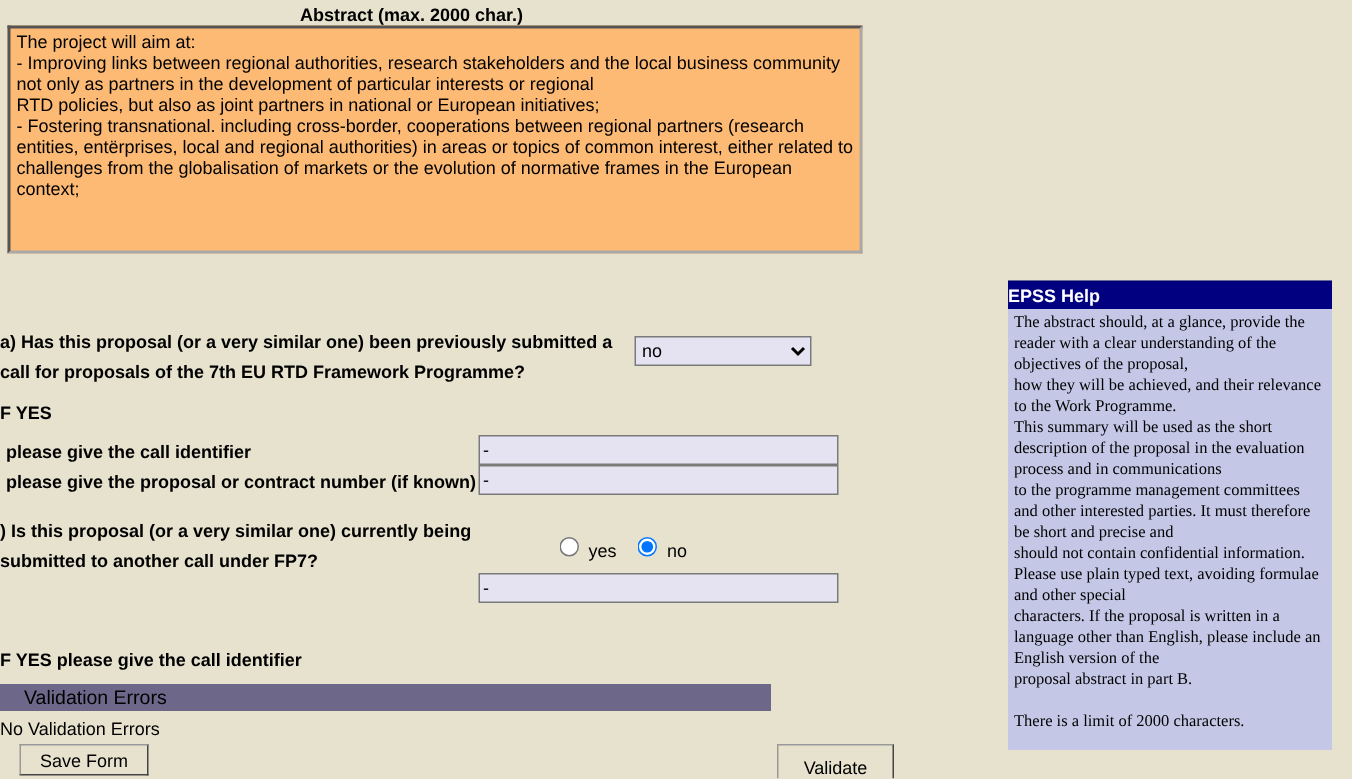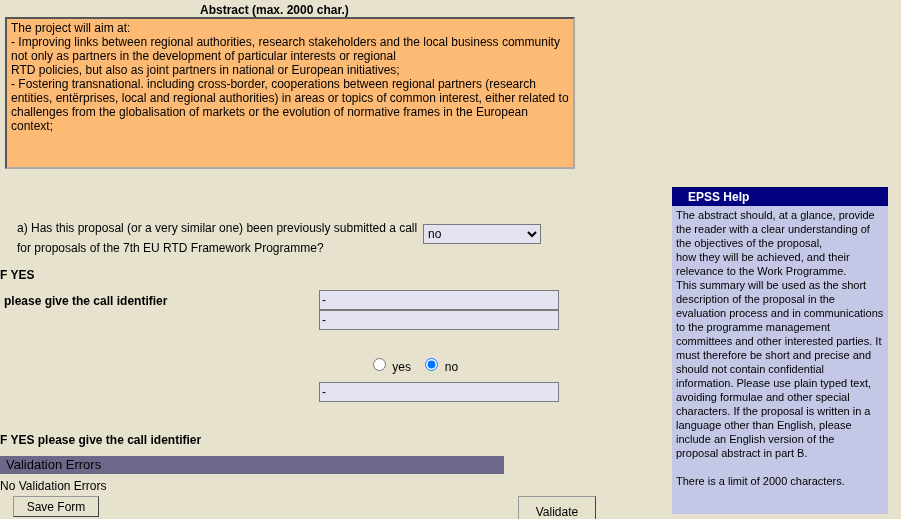--- a/index.html
+++ b/index.html
@@ -43,23 +43,22 @@
     position: absolute;
     top: 182px;
     left: 5px;
     font-weight: bold;
   }
   .qa-a {
     position: absolute;
     top: 218px;
     left: 0px;
     width: 415px;
-    font-weight: normal;
+    font-weight: bold;
     line-height: 20px;
-    margin-left: 17px;
   }
   .select-a {
     position: absolute;
     top: 224px;
     left: 423px;
     width: 118px;
     height: 20px;
     background: #e5e2f1;
     border: 1px solid #7a7a7a;
     font-size: 12px;
@@ -144,21 +143,21 @@
     padding: 0 2px;
   }
   .validation-header {
     position: absolute;
     top: 456px;
     left: 0;
     width: 498px;
     height: 18px;
     background: #6d678a;
     color: #000;
-    padding-left: 6px;
+    padding-left: 16px;
     font-size: 13px;
     line-height: 18px;
   }
   .validation-msg {
     position: absolute;
     top: 479px;
     left: 0;
     font-size: 12px;
   }
   .save-btn {
@@ -191,27 +190,28 @@
     left: 672px;
     width: 216px;
     background: #c4c8e6;
     font-size: 11px;
     line-height: 14px;
     border-top: 1px solid #000066;
   }
   .help-title {
     background: #000080;
     color: #fff;
-    padding: 2px 16px;
+    padding: 2px 0;
     font-weight: bold;
     font-size: 12px;
   }
   .help-body {
-    padding: 2px 4px 26px 4px;
+    padding: 2px 4px 12px 4px;
     color: #000;
+    font-family: Liberation Serif, serif;
   }
   .to-fragment {
     position: absolute;
     top: 228px;
     left: 890px;
     font-weight: bold;
     font-size: 12px;
     margin-left: 27px;
   }
 </style>
@@ -232,22 +232,24 @@
 
   <select class="select-a">
     <option>no</option>
   </select>
 
   <div class="ifyes-label">F YES</div>
 
   <div class="call-id-label">please give the call identifier</div>
   <input type="text" class="call-id-input" value="-" style="">
 
+  <div class="prop-num-label">please give the proposal or contract number (if known)</div>
   <input type="text" class="prop-num-input" value="-" style="">
 
+  <div class="qb-label">) Is this proposal (or a very similar one) currently being submitted to another call under FP7?</div>
 
   <div class="radio-group">
     <label>
       <input type="radio" name="qb" style="">
       <span>yes</span>
     </label>
     <label>
       <input type="radio" name="qb" checked="" style="">
       <span>no</span>
     </label>

